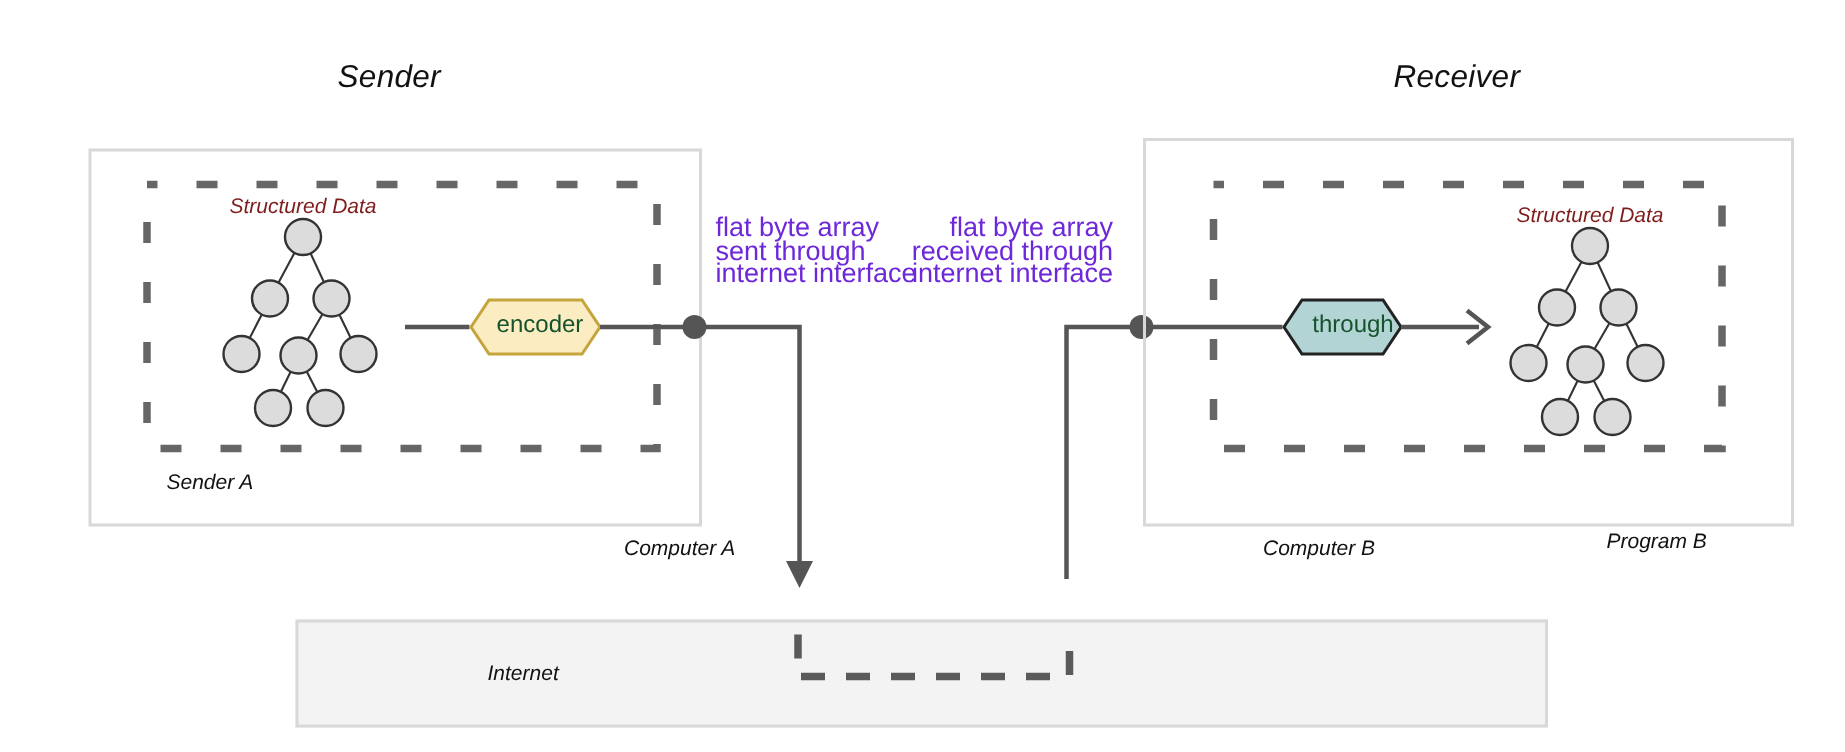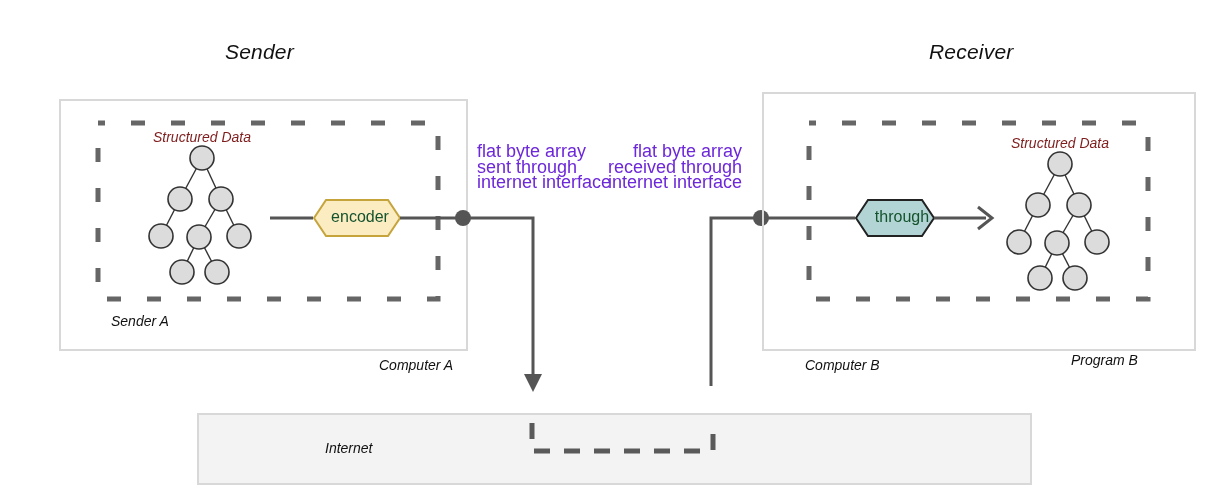--- a/index.html
+++ b/index.html
@@ -35,20 +35,21 @@
   .computer-box {
     border: 2px solid #d8d8d8;
     background: transparent;
     box-sizing: border-box;
   }
   .computer-label {
     font-style: italic;
     font-size: 14px;
     color: #111111;
     white-space: nowrap;
+    margin-left: 37px;
   }
 
   
   .program-label {
     font-style: italic;
     font-size: 14px;
     color: #111111;
     white-space: nowrap;
   }
 

